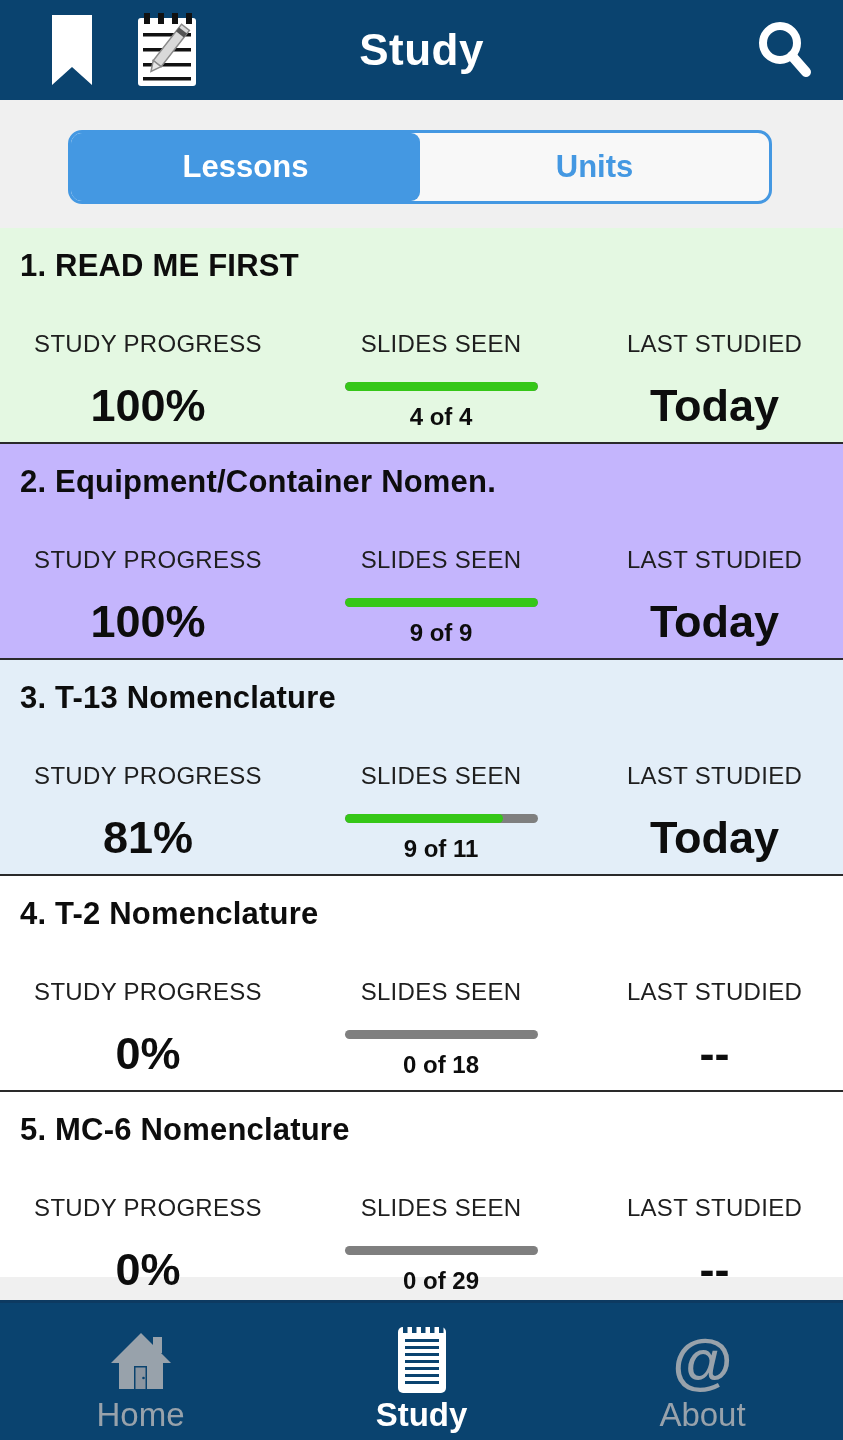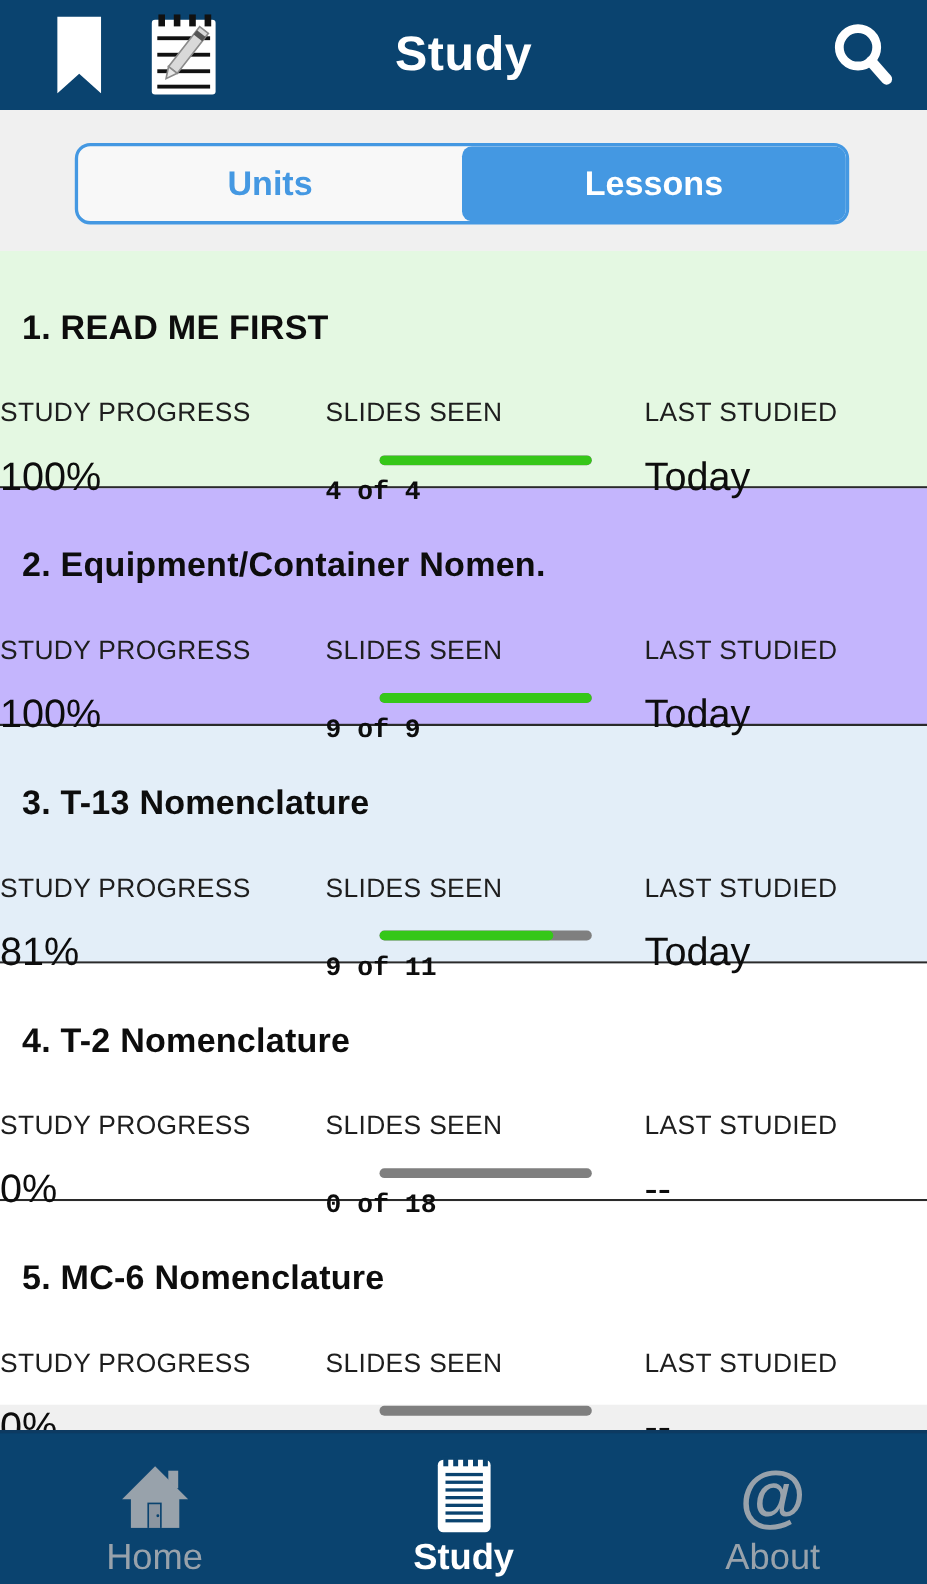--- a/index.html
+++ b/index.html
@@ -40,35 +40,34 @@
 
   
   .lesson-row {
     height:216px; background:#ffffff; border-bottom:2px solid #2a2a2a;
     padding-top:20px;
   }
   .lesson-row:last-of-type { border-bottom:none; height:185px; }
   .lesson-title {
     padding-left:20px; font-size:31px; font-weight:bold; color:#0d0d0d;
     letter-spacing:0.2px;
-    margin-top:32px;
   }
   .stats {
     margin-top:46px;
     display:grid; grid-template-columns:296px 290px 257px;
   }
-  .stat-col { }
+  .stat-col { text-align:center; }
   .stat-label { font-size:24px; color:#1e1e1e; letter-spacing:0.3px; }
-  .stat-value { margin-top:22px; font-size:36px; font-weight:normal; color:#0d0d0d; }
+  .stat-value { margin-top:22px; font-size:45px; font-weight:bold; color:#0d0d0d; }
   .bar-track {
     width:193px; height:9px; border-radius:5px; background:#7f7f7f;
     margin:24px auto 0 auto; overflow:hidden;
   }
   .bar-fill { height:100%; border-radius:5px; background:#35c718; width:0; }
-  .slides-count { margin-top:12px; font-size:24px; font-weight:bold; color:#0d0d0d;font-family:Liberation Mono, monospace; }
+  .slides-count { margin-top:12px; font-size:24px; font-weight:bold; color:#0d0d0d; }
 
   
   .bottom-nav {
     position:absolute; left:0; bottom:0; width:843px; height:140px;
     background:#0a436f; border-top:3px solid #0d3a61;
     display:flex;
   }
   .nav-item {
     flex:1; display:flex; flex-direction:column; align-items:center;
     justify-content:flex-end; padding-bottom:6px; cursor:pointer;
@@ -111,22 +110,22 @@
     <span class="hdr-icon hdr-search">
       <svg width="62" height="62" viewBox="0 0 62 62">
         <circle cx="26" cy="24" r="17" fill="none" stroke="#ffffff" stroke-width="8"></circle>
         <line x1="38" y1="37" x2="52" y2="53" stroke="#ffffff" stroke-width="10" stroke-linecap="round"></line>
       </svg>
     </span>
   </header>
 
   <div class="tabs-area">
     <div class="segmented">
+      <button class="seg-btn active">Lessons</button>
       <button class="seg-btn">Units</button>
-      <button class="seg-btn active">Lessons</button>
     </div>
   </div>
 
   <main>
 
     <section class="lesson-row" style="background: rgb(228, 248, 226);">
       <h2 class="lesson-title">1. READ ME FIRST</h2>
       <div class="stats">
         <div class="stat-col">
           <div class="stat-label">STUDY PROGRESS</div>

